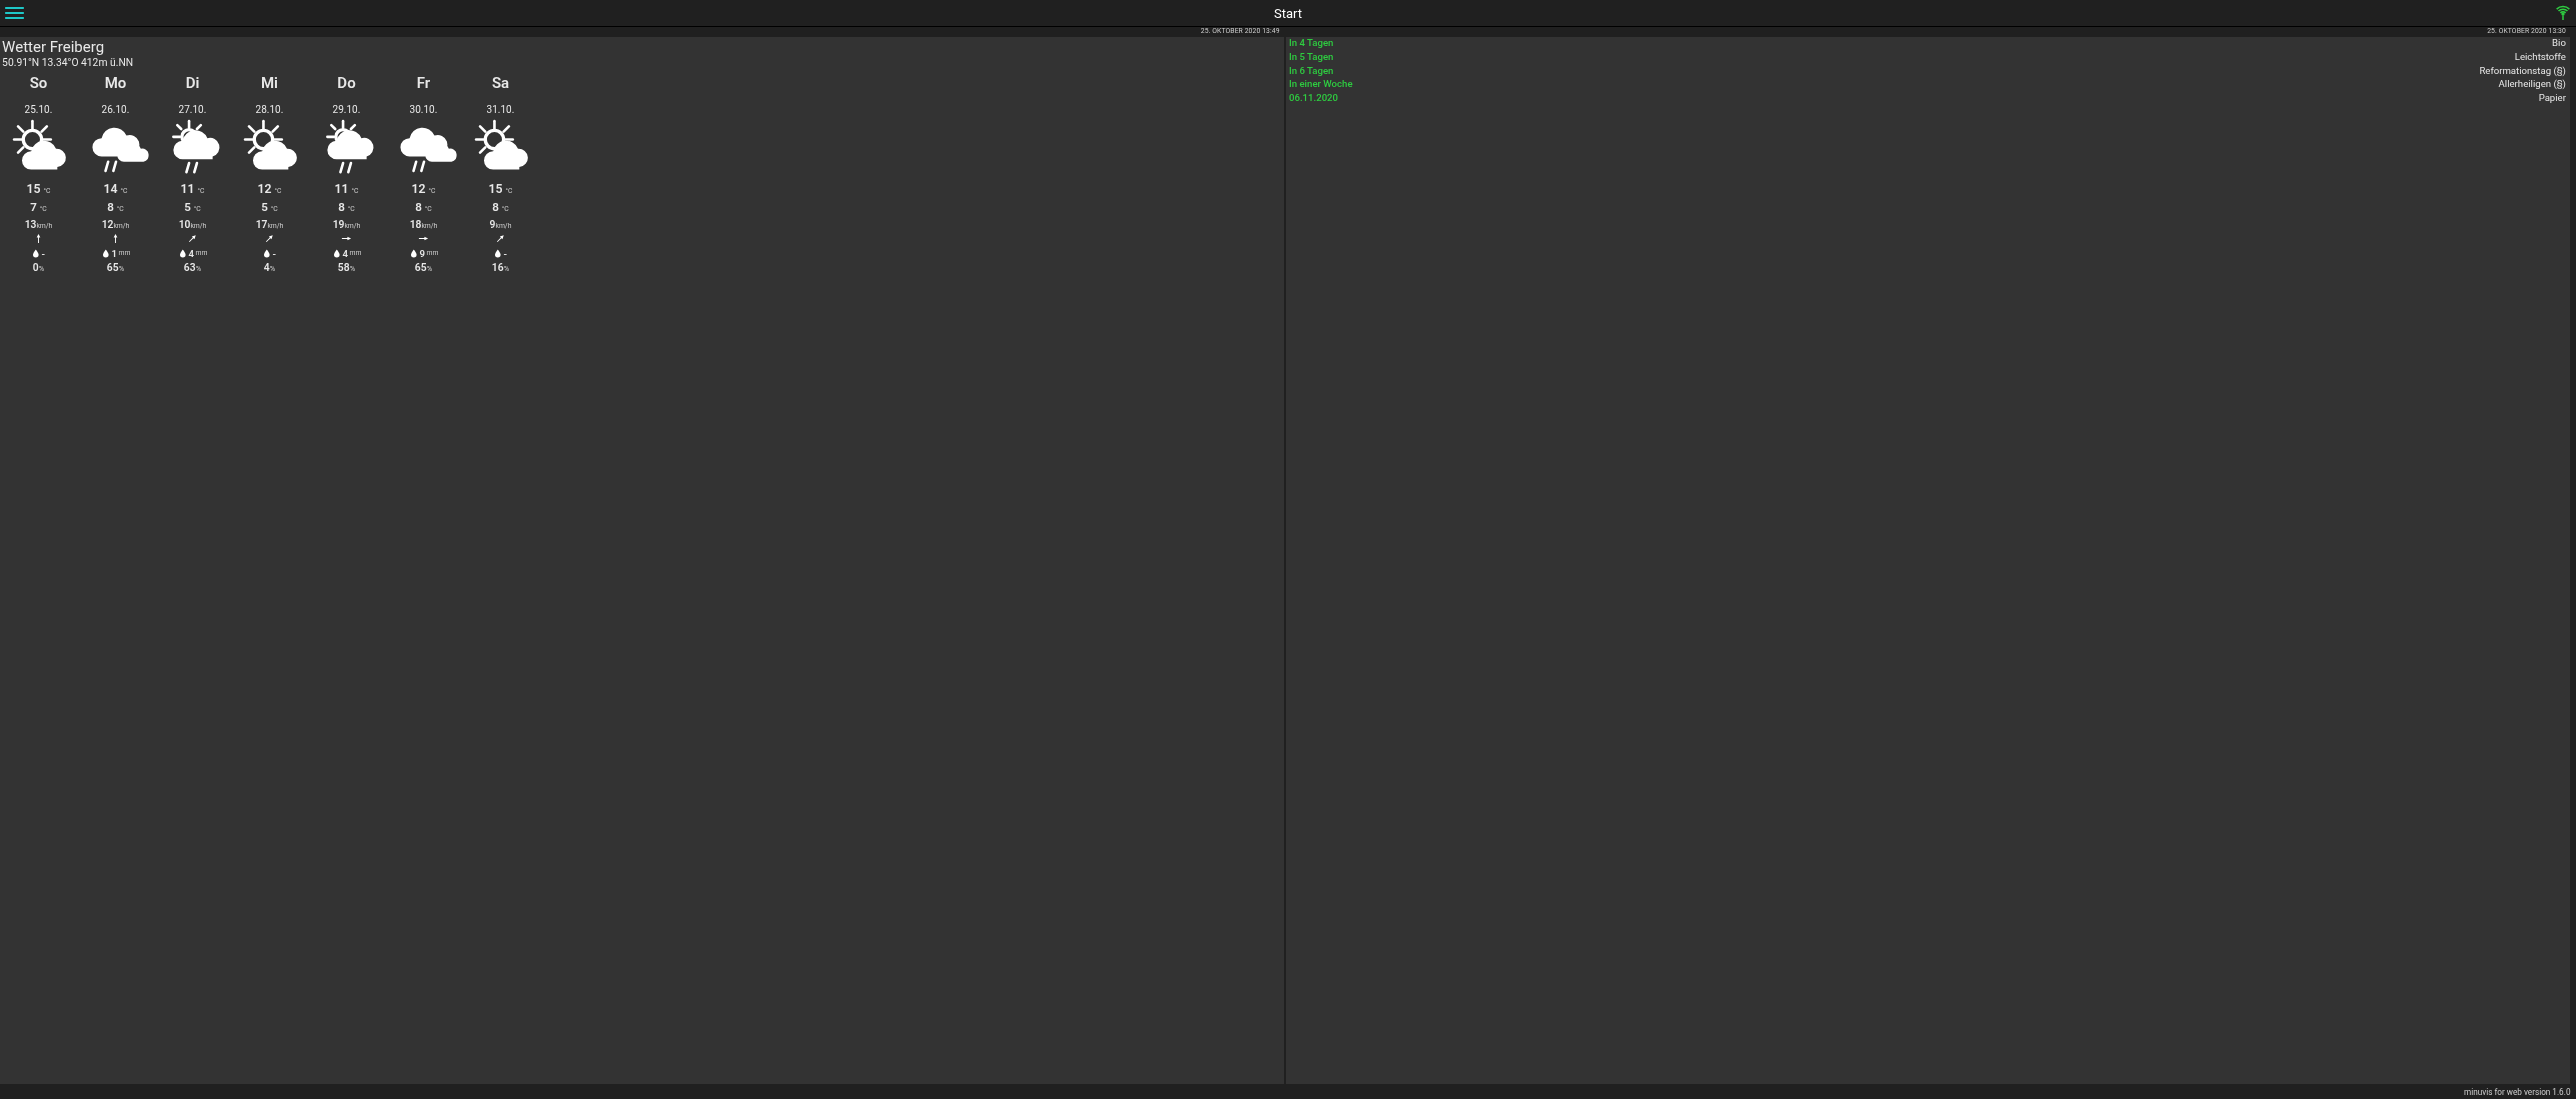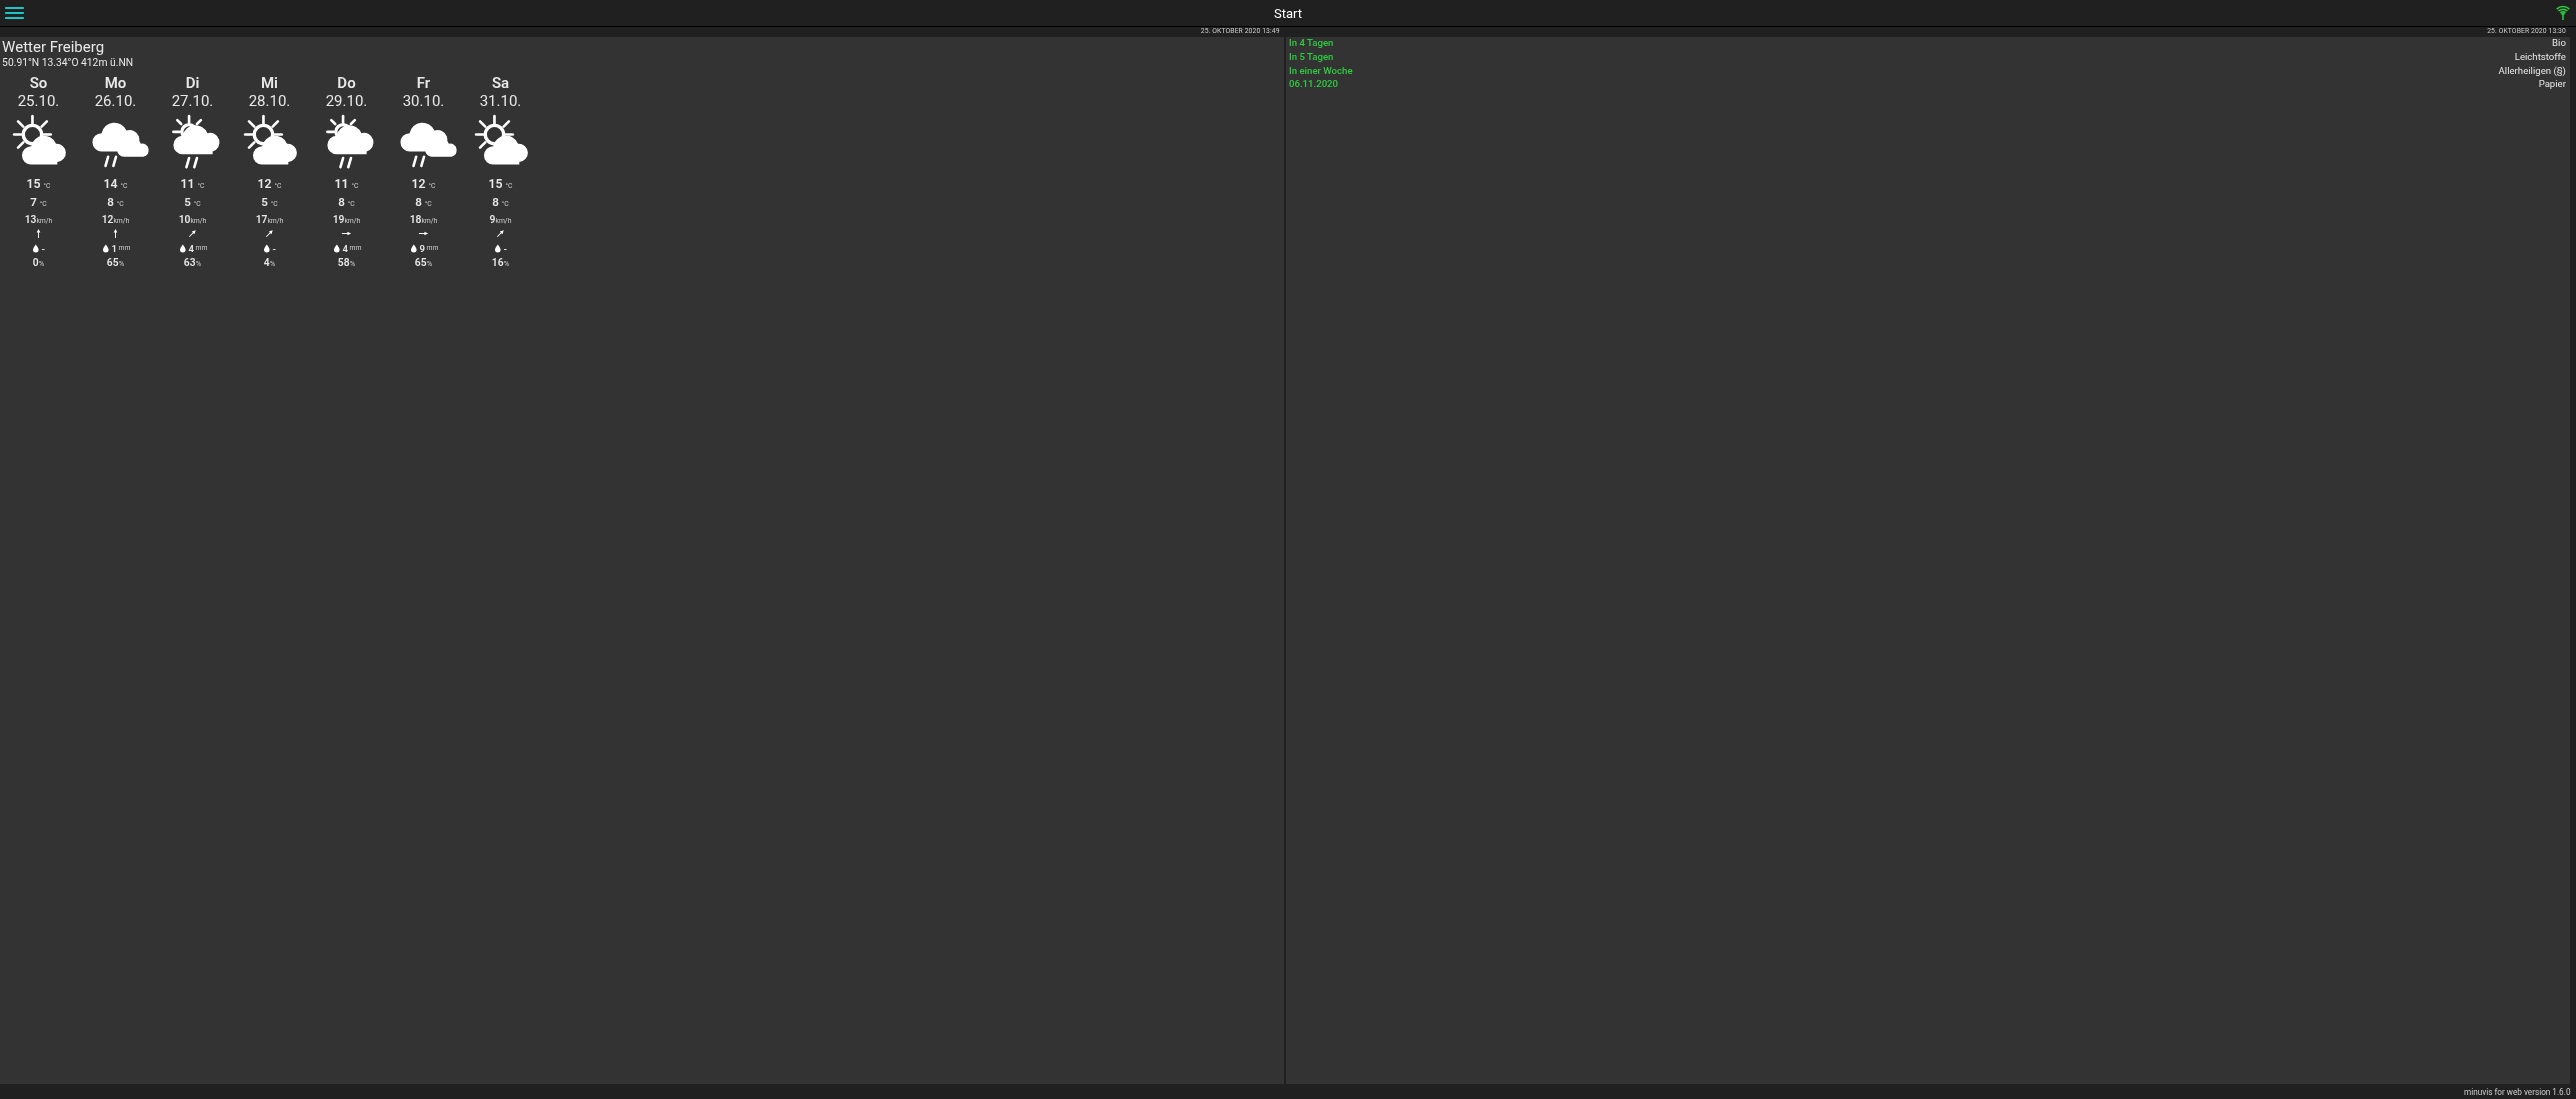--- a/index.html
+++ b/index.html
@@ -92,21 +92,21 @@
   }
   .forecast {
     display: flex;
   }
   .fc {
     width: 77px;
     text-align: center;
     font-size: 10.3px;
   }
   .fc .dow { font-size: 15px; font-weight: 600; margin-top: 1.4px; }
-  .fc .dt  { font-size: 15px; margin-top: 0px; }
+  .fc .dt  { font-size: 10px; margin-top: 12px; }
   .fc .icon {
     width: 66px;
     height: 60px;
     margin: 2.7px auto 0 auto;
     display: flex;
     align-items: flex-end;
     justify-content: center;
   }
   .fc .icon svg { width: 100%; height: 100%; }
   .fc .temp-hi { margin-top: 4px; font-weight: 600; font-size: 12.3px; }
@@ -368,20 +368,24 @@
     <div id="events">
         <div class="ev-row">
           <span class="ev-when">In 4 Tagen</span>
           <span class="ev-what">Bio</span>
         </div>
         <div class="ev-row">
           <span class="ev-when">In 5 Tagen</span>
           <span class="ev-what">Leichtstoffe</span>
         </div>
         <div class="ev-row">
+          <span class="ev-when">In 6 Tagen</span>
+          <span class="ev-what">Reformationstag (§)</span>
+        </div>
+        <div class="ev-row">
           <span class="ev-when">In einer Woche</span>
           <span class="ev-what">Allerheiligen (§)</span>
         </div>
         <div class="ev-row">
           <span class="ev-when">06.11.2020</span>
           <span class="ev-what">Papier</span>
         </div>
       </div>
   </div>
 

